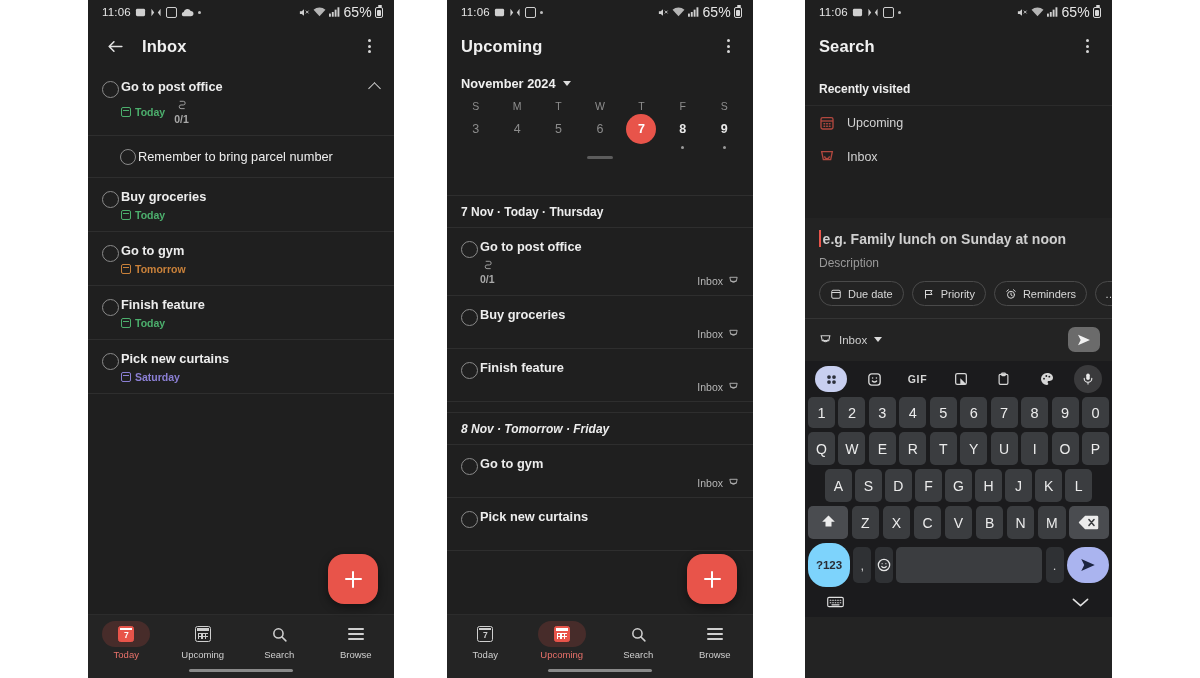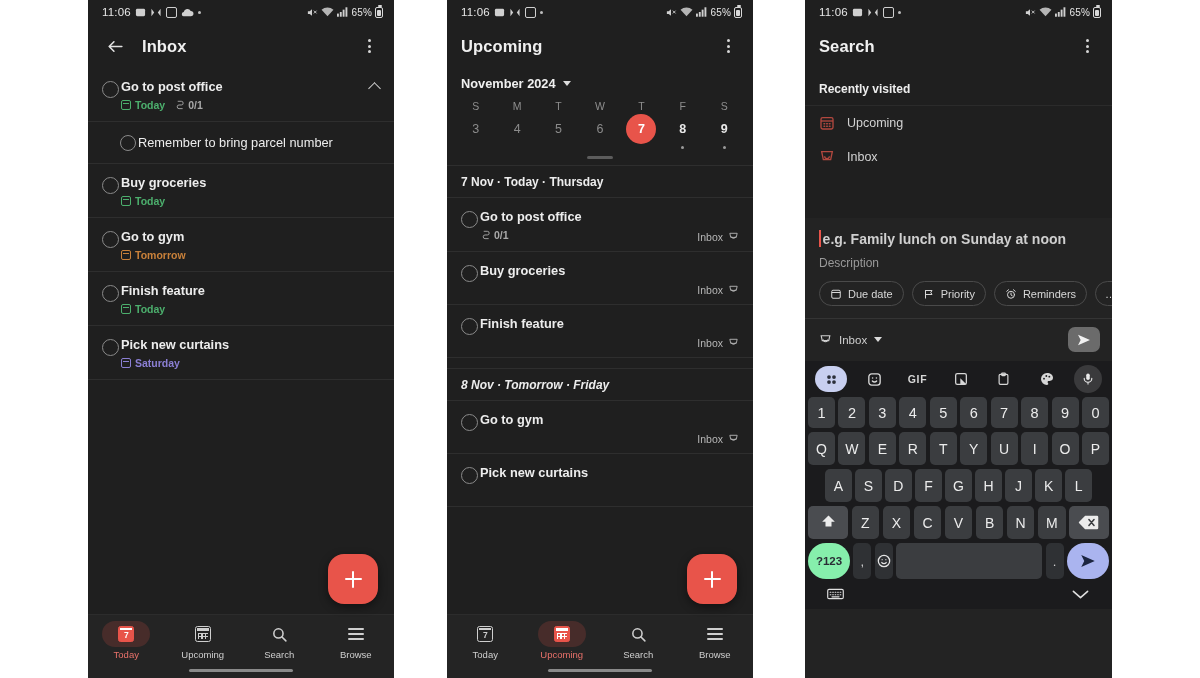--- a/index.html
+++ b/index.html
@@ -22,21 +22,21 @@
   #panel-search { left: 805px; width: 307px; }
 
   
   .statusbar {
     height: 24px; flex: 0 0 24px;
     display: flex; align-items: center; justify-content: space-between;
     padding: 0 11px 0 14px;
     font-size: 11.5px; color: #e6e6e6; letter-spacing: .2px;
   }
   .sb-left { display:flex; align-items:center; gap:4px; }
-  .sb-right { display:flex; align-items:center; gap:3px; font-size:10px;}
+  .sb-right { display:flex; align-items:center; gap:3px; font-size:14px;}
   .sb-ic { display:inline-flex; align-items:center; }
   .sb-box {
     display:inline-block; width:11px;height:11px;border:1.2px solid #cfcfcf;
     border-radius:2px; position:relative;
   }
   .sb-dot { width:3px;height:3px;border-radius:50%;background:#bdbdbd; display:inline-block;}
   .batt {
     width:8px;height:11px;border:1.2px solid #d8d8d8;border-radius:2px;
     position:relative; display:inline-block;
   }
@@ -78,21 +78,21 @@
   .tname { font-size: 12.8px; color:#ededed; font-weight:600; line-height:1.25;}
   .tname.reg { font-weight:500; }
   .tmeta { display:flex; align-items:center; gap:9px; margin-top:4px; }
   .chip { display:flex; align-items:center; gap:4px; font-size:10.5px; font-weight:600;}
   .chip .sq {
     width:10px;height:10px;border-radius:2px; border:1.3px solid currentColor;
     position:relative; display:inline-block;
   }
   .chip .sq:after{content:"";position:absolute;left:1px;right:1px;top:2.2px;height:1.1px;background:currentColor;}
   .c-green{color:#4caf6d;} .c-orange{color:#c9813a;} .c-purple{color:#8b7fd4;}
-  .subcount { display:flex;align-items:center;gap:3px;font-size:10.5px;color:#a9a9a9;font-weight:600;}
+  .subcount { display:flex;align-items:center;gap:3px;font-size:10.5px;color:#a9a9a9;font-weight:600;flex-direction:column;}
   .chev-up {
     position:absolute; right:15px; top:16px;
     width:9px;height:9px;border-left:1.6px solid #cfcfcf;border-top:1.6px solid #cfcfcf;
     transform: rotate(45deg);
   }
   .inbox-tag {
     position:absolute; right:14px; bottom:8px;
     display:flex;align-items:center;gap:5px;
     font-size:10.5px;color:#b6b6b6;
   }
@@ -172,21 +172,21 @@
     display:flex;align-items:center;justify-content:center;
     font-size:12.5px; color:#8b8b8b;
   }
   .dnum.bright { color:#e9e9e9; font-weight:600; }
   .dnum.sel { background:#e8544a; color:#fff; font-weight:600;}
   .ddot { width:3px;height:3px;border-radius:50%;background:#9a9a9a;}
   .ddot.hidden { visibility:hidden; }
   .grabber { display:flex; justify-content:center; padding:7px 0 6px 0;}
   .grabber i{width:26px;height:3px;border-radius:2px;background:#5c5c5c;display:block;}
 
-  .daygroup { padding: 9px 14px 8px 14px; border-top:1px solid #2e2e2e; border-bottom:1px solid #2e2e2e;}
+  .daygroup { padding: 9px 14px 8px 14px; border-top:1px solid #2e2e2e; border-bottom:1px solid #2e2e2e;margin-top:30px;}
   .daygroup .dg { font-size:12px;font-weight:700;color:#ededed;}
 
   
   .searchbar {
     margin: 6px 14px 0 14px; height:34px; border-radius:18px;
     background:#2a2a2a; display:flex;align-items:center;gap:11px;padding:0 14px;
   }
   .searchbar .ph { font-size:12px; color:#8d8d8d; }
   .sectionhdr { padding: 14px 14px 9px 14px; font-size:12px; font-weight:700; color:#ededed;
     border-bottom:1px solid #2b2b2b;}
@@ -228,21 +228,21 @@
   .kbtool.mic { flex:0 0 auto; width:28px;height:28px;border-radius:50%;background:#3a3a3c;margin-left:6px;}
   .kbrow { display:flex; gap:3.4px; padding: 0 3px 4px 3px; }
   .key {
     flex:1 1 0; height:33px; border-radius:5px; background:#3b3d40;
     display:flex;align-items:center;justify-content:center;
     font-size:14px; color:#ececec;
   }
   .key.num { height:31px; font-size:14.5px; }
   .key.wide { flex:1.45 1 0; background:#4a4c50; }
   .key.space { flex:5 1 0; background:#3b3d40; }
-  .key.round { flex:0 0 auto; width:42px; height:36px; border-radius:18px; background:#86efac; color:#2a2d35; font-size:11.5px; font-weight:600;}
+  .key.round { flex:0 0 auto; width:42px; height:44px; border-radius:18px; background:#7dd3fc; color:#2a2d35; font-size:11.5px; font-weight:600;}
   .key.send { flex:0 0 auto; width:42px; height:36px; border-radius:18px; background:#aab4ef; color:#1c2540;}
   .key.thin { flex:0.62 1 0; background:#2f3134; font-size:13px; color:#cfcfcf; height:36px;}
   .kbrow.last { align-items:center; gap:3.4px; padding-bottom:2px;}
   .kbbottom { height:26px; display:flex; align-items:center; justify-content:space-between; padding:0 22px;}
   .kbicon { color:#e0e0e0; display:flex;}
   svg { display:block; }
 </style>
 </head>
 <body>
 

